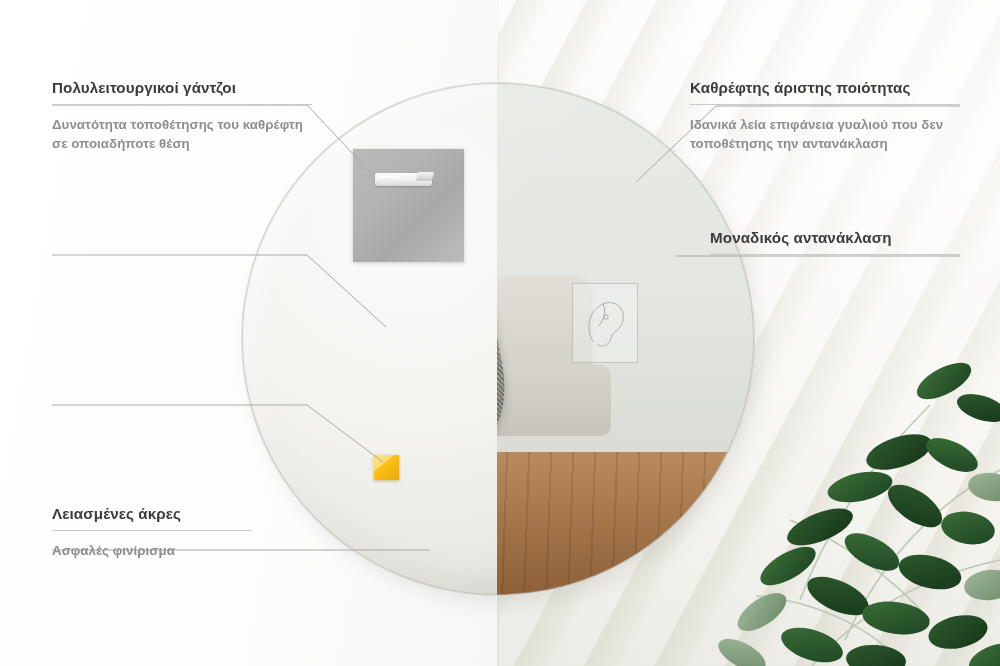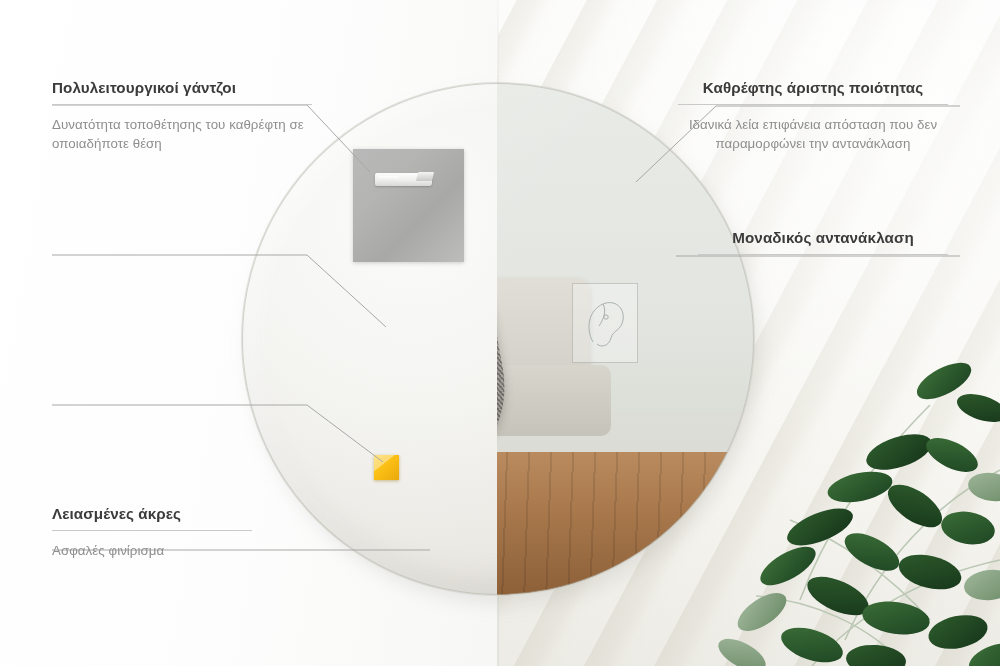--- a/index.html
+++ b/index.html
@@ -153,25 +153,25 @@
   
   .lines{position:absolute;left:0;top:0;width:1000px;height:666px;pointer-events:none;}
 
   
   .callout{position:absolute;}
   .callout h3{
     margin:0 0 0 0;font-size:15.2px;font-weight:bold;color:#3b3b3b;
     letter-spacing:.1px;line-height:1.25;white-space:nowrap;
   }
   .callout p{
-    margin:10px 0 0 0;font-size:13.3px;font-weight:normal;color:#8e8e8e;
+    margin:10px 0 0 0;font-size:13.3px;font-weight:bold;color:#8e8e8e;
     line-height:1.45;letter-spacing:.05px;
   }
   .c-left{left:52px;text-align:left;}
-  .c-right{right:52px;text-align:center;}
+  .c-right{right:40px;text-align:left;}
   .rule{height:1px;background:#c9c9c7;margin-top:7px;}
 </style>
 </head>
 <body>
 
 <div id="stage">
 
   <div class="bg-left"></div>
   <div class="bg-right"></div>
   <div class="bg-right-stripes"></div>
@@ -400,21 +400,21 @@
 
   <div class="callout c-left" style="top:504px;width:200px">
     <h3>Λειασμένες άκρες</h3>
     <div class="rule"></div>
     <p>Ασφαλές φινίρισμα</p>
   </div>
 
   <div class="callout c-right" style="top:78px;width:270px">
     <h3>Καθρέφτης άριστης ποιότητας</h3>
     <div class="rule"></div>
-    <p>Ιδανικά λεία επιφάνεια απόσταση που δεν παραμορφώνει την αντανάκλαση</p>
+    <p>Ιδανικά λεία επιφάνεια γυαλιού που δεν τοποθέτησης την αντανάκλαση</p>
   </div>
 
   <div class="callout c-right" style="top:228px;width:250px">
     <h3>Μοναδικός αντανάκλαση</h3>
     <div class="rule"></div>
   </div>
 
 </div>
 
 </body></html>

